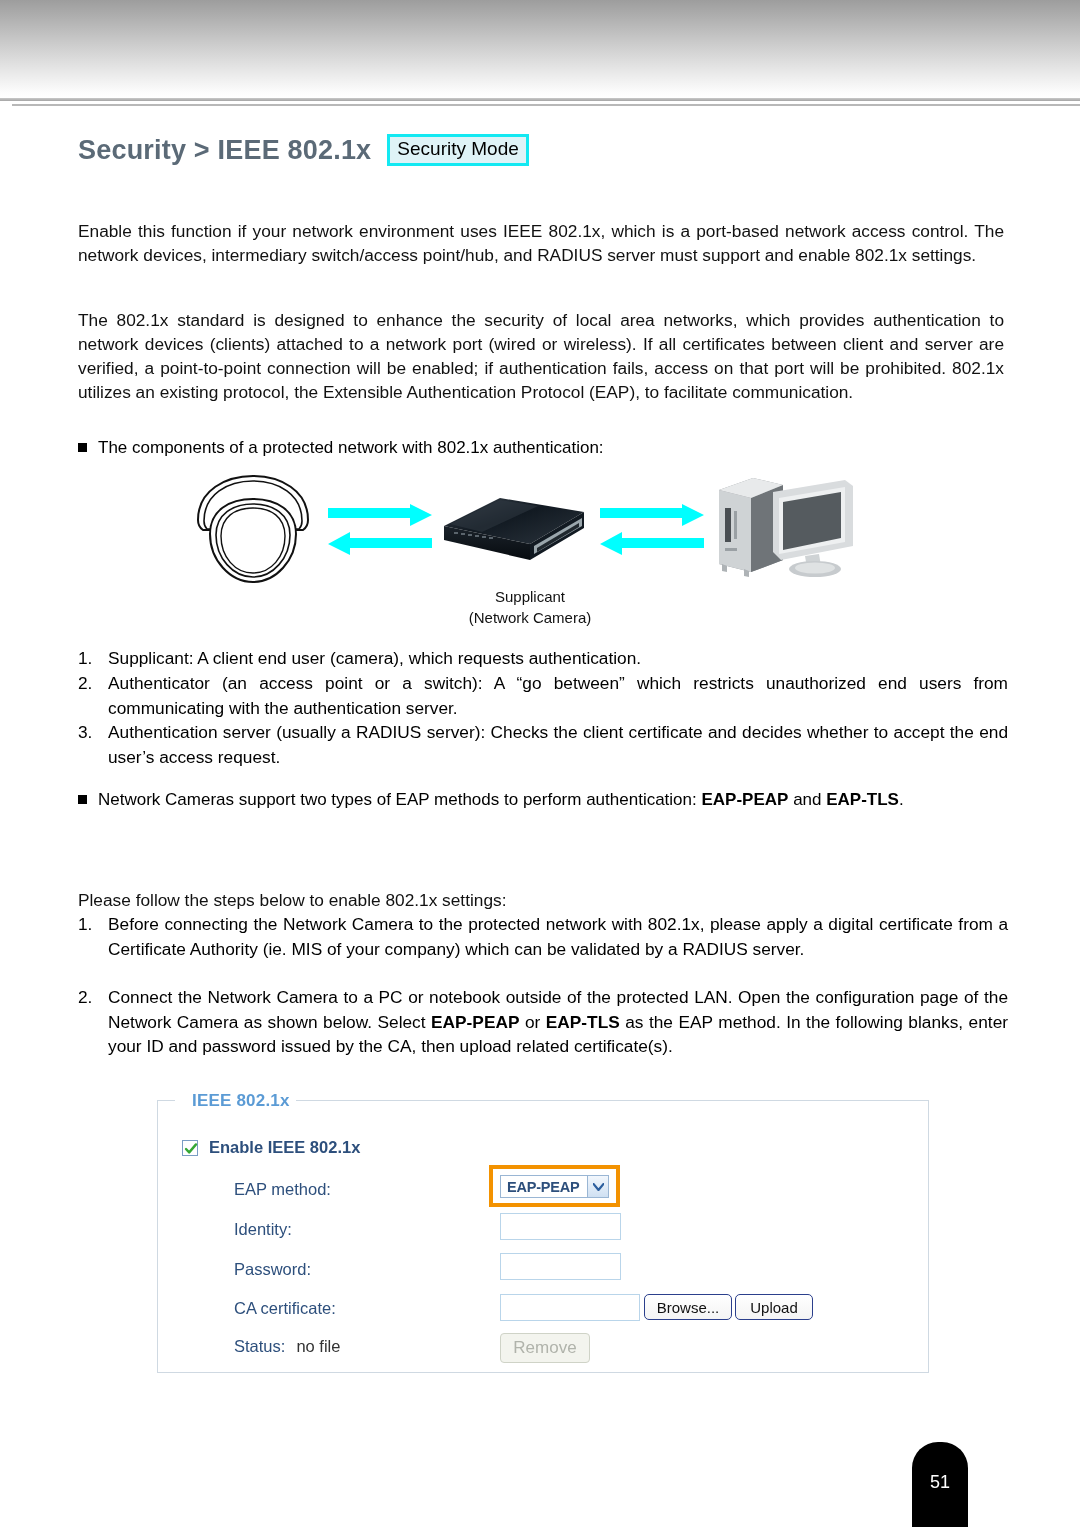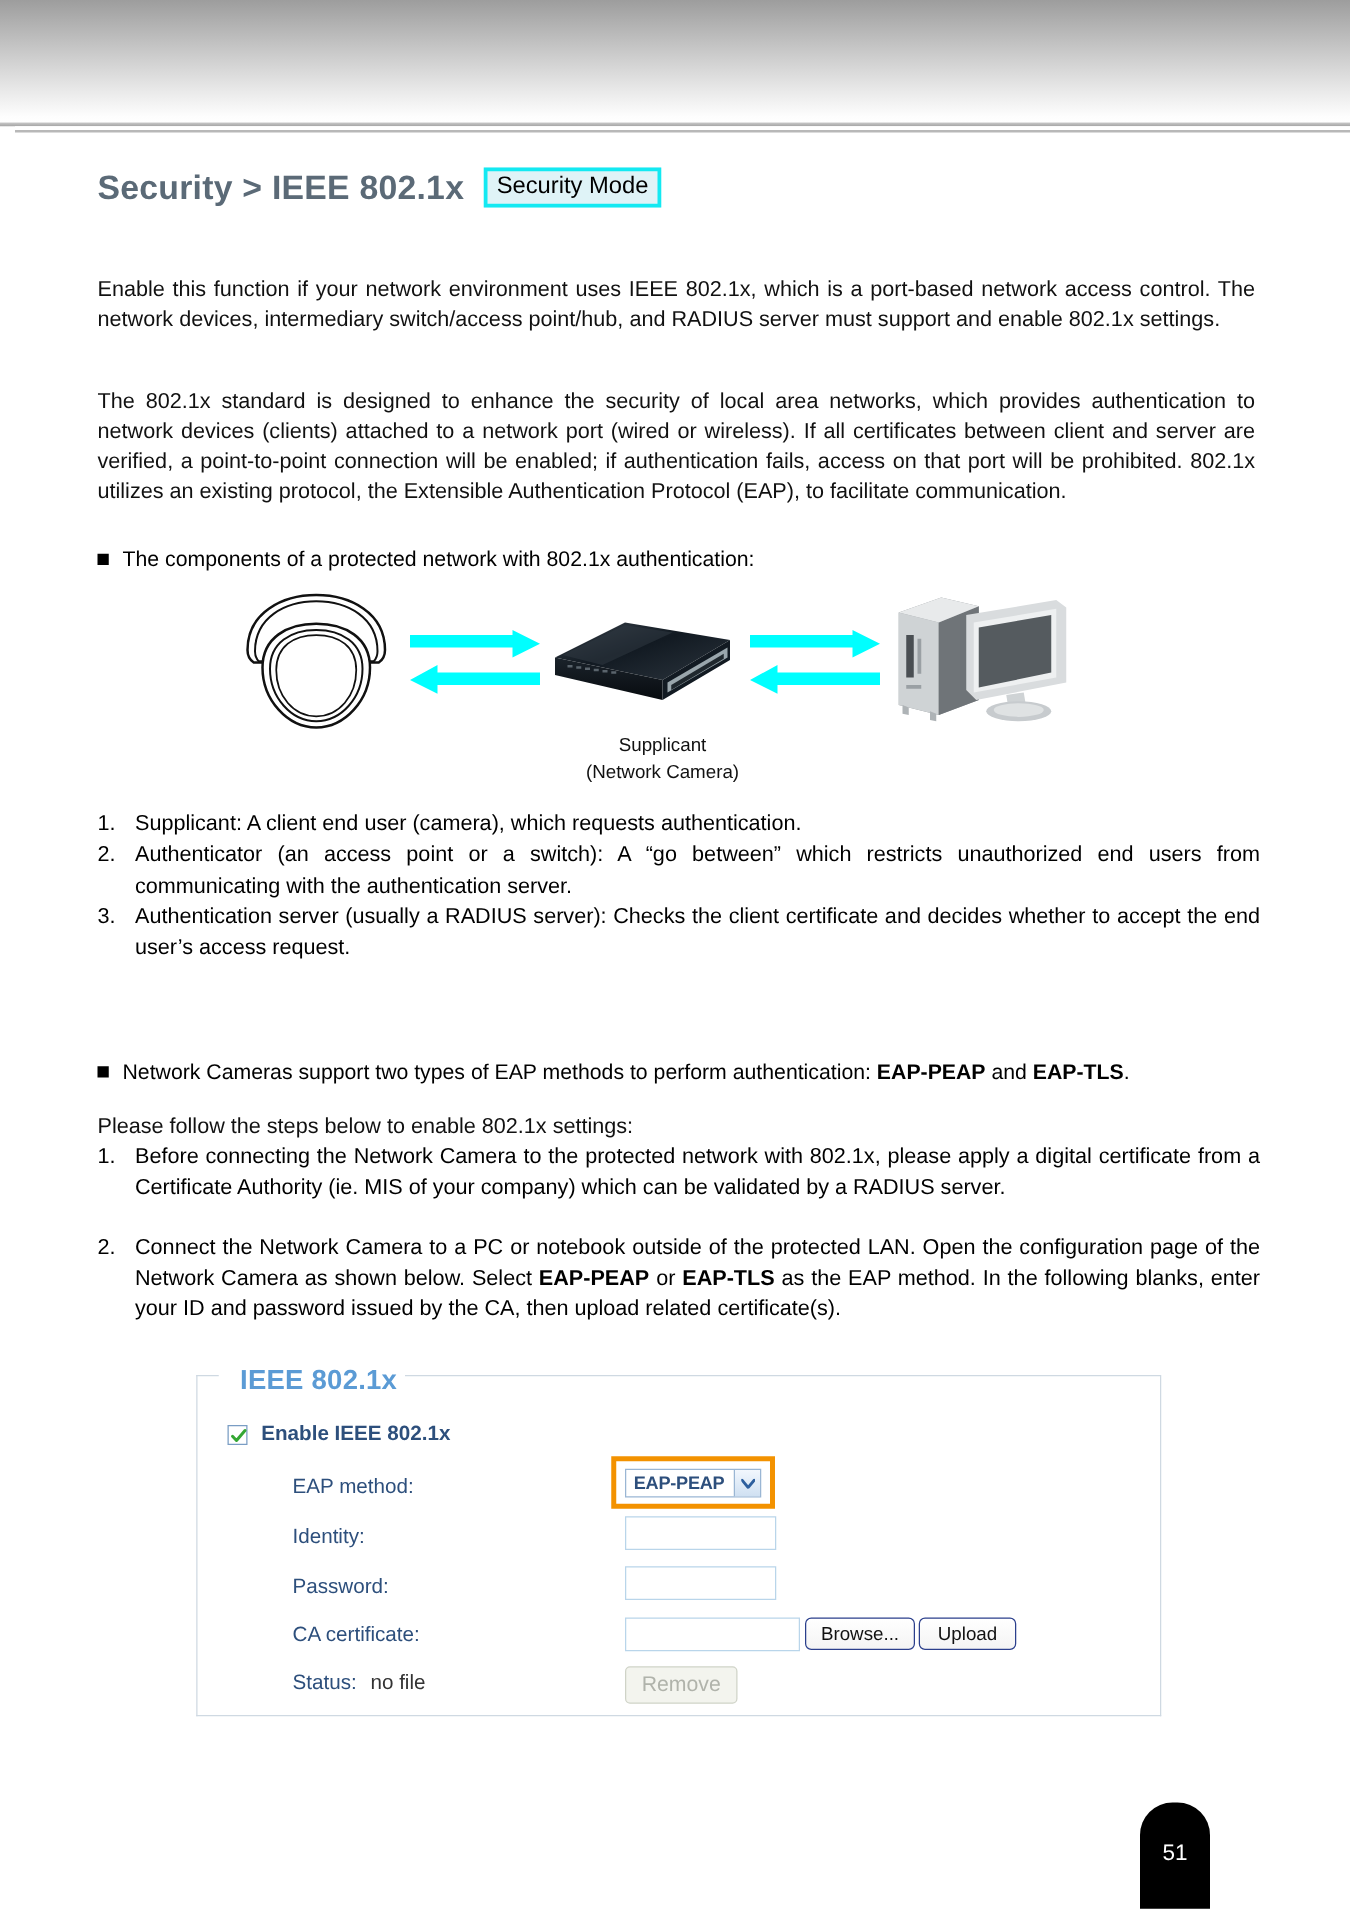--- a/index.html
+++ b/index.html
@@ -156,21 +156,21 @@
   }
   .panel-top-right {
     position: absolute;
     left: 287px; top: 1100px;
     width: 641px; height: 1px;
     background: #cfd9e2;
   }
   .panel-legend {
     position: absolute;
     left: 186px; top: 1091px;
-    font-size: 22px;
+    font-size: 17px;
     font-weight: bold;
     color: #5b9bd5;
     background: #ffffff;
     padding: 0 6px;
     letter-spacing: .2px;
   }
 
   .enable-row {
     position: absolute;
     left: 182px; top: 1138px;
@@ -419,21 +419,21 @@
 </div>
 <div class="num-item" style="top:671px;">
   <span class="num-marker">2.</span>
   <span class="num-body">Authenticator (an access point or a switch): A “go between” which restricts unauthorized end users from communicating with the authentication server.</span>
 </div>
 <div class="num-item" style="top:720px;">
   <span class="num-marker">3.</span>
   <span class="num-body">Authentication server (usually a RADIUS server): Checks the client certificate and decides whether to accept the end user’s access request.</span>
 </div>
 
-<div class="bullet-row" style="top:846px;">
+<div class="bullet-row" style="top:788px;">
   <span class="sq-bullet"></span>
   <span class="bullet-text"><span>Network Cameras support two types of EAP methods to perform authentication: </span><b>EAP-PEAP</b><span> and </span><b>EAP-TLS</b><span>.</span></span>
 </div>
 
 <div class="para nojust" style="top:888px;">Please follow the steps below to enable 802.1x settings:</div>
 
 <div class="num-item" style="top:912px;">
   <span class="num-marker">1.</span>
   <span class="num-body">Before connecting the Network Camera to the protected network with 802.1x, please apply a digital certificate from a Certificate Authority (ie. MIS of your company) which can be validated by a RADIUS server.</span>
 </div>

